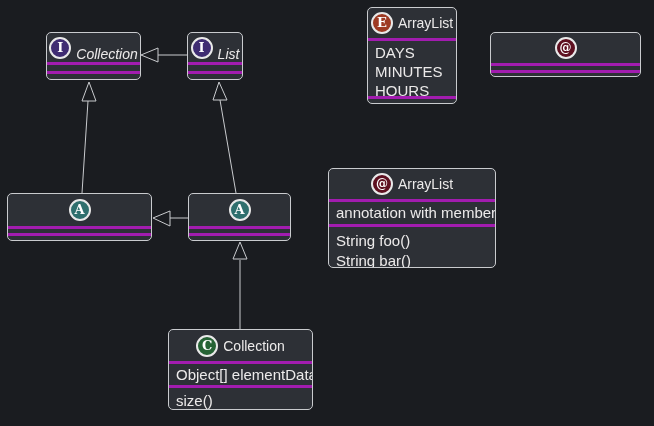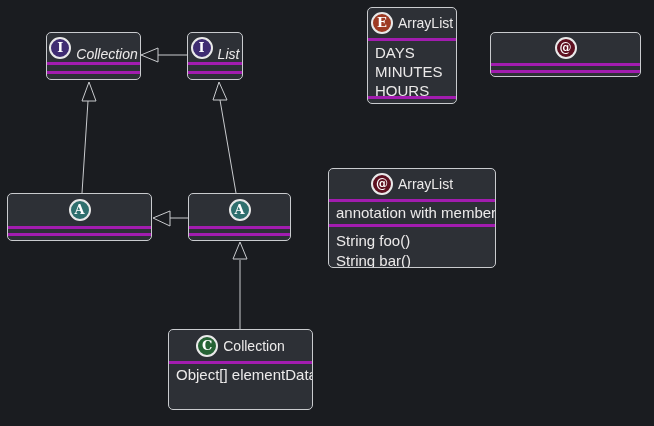--- a/index.html
+++ b/index.html
@@ -180,15 +180,16 @@
       <div>String bar()</div>
     </div>
   </div>
 
   <div class="uml-box" id="node-arraylist">
     <div class="uml-title">
       <span class="spot spot-class">C</span>
       <span class="cname">Collection</span>
     </div>
     <div class="compartment text fields single">Object[] elementData</div>
+    <div class="compartment text single">size()</div>
   </div>
 
 </div>
 
 </body></html>

